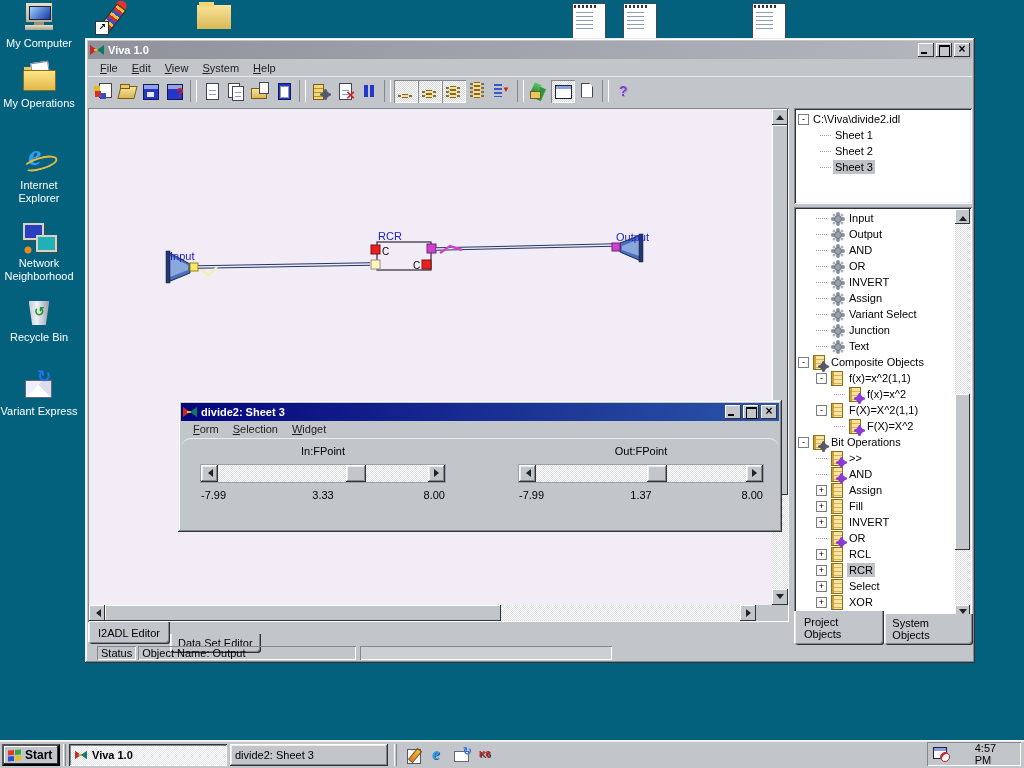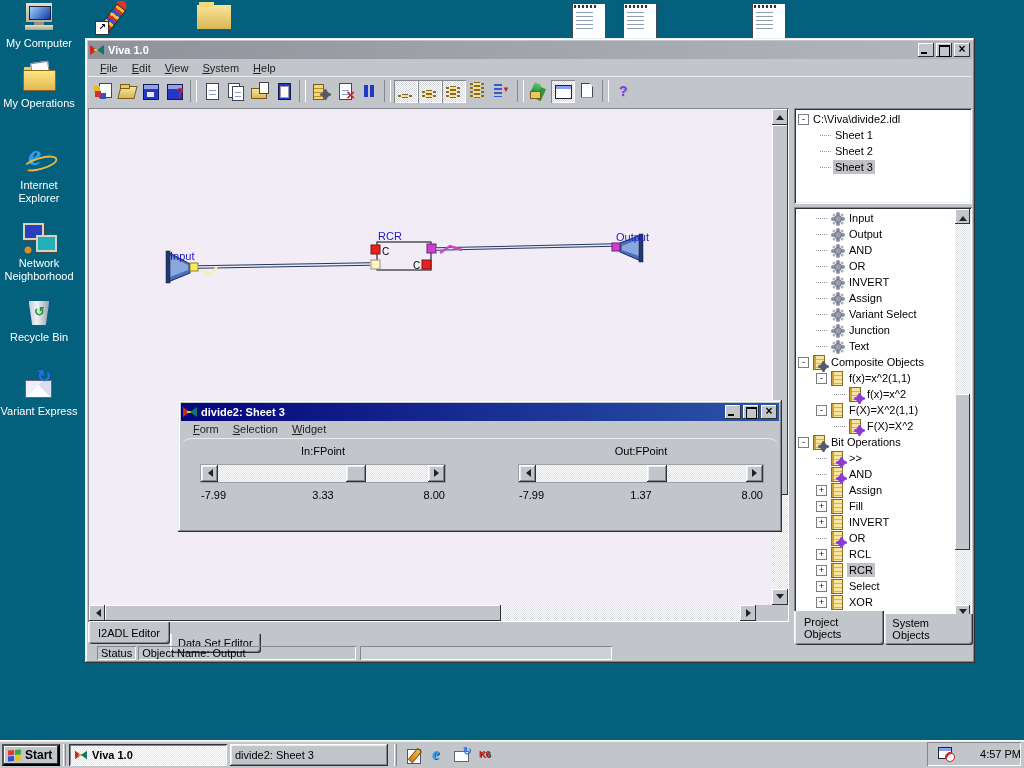--- a/index.html
+++ b/index.html
@@ -186,21 +186,21 @@
   .task.active{font-weight:bold;box-shadow:inset 1px 1px 0 var(--dk), inset -1px -1px 0 var(--hl), inset 2px 2px 0 var(--sh);background-image:repeating-conic-gradient(#fff 0% 25%, #e2e4e8 0% 50%);background-size:2px 2px;}
   .task .vlogo{transform:scale(.85);}
   .quick{display:flex;gap:7px;align-items:center;margin-left:6px;}
   .qico{position:relative;width:17px;height:17px;}
   .ql-note::before{content:"";position:absolute;left:1px;top:2px;width:12px;height:13px;background:#fff;border:1px solid #556;}
   .ql-note::after{content:"";position:absolute;left:6px;top:1px;width:4px;height:13px;background:linear-gradient(#f0c030,#e07820);border:1px solid #7a4c10;transform:rotate(40deg);}
   .ql-ie::before{content:"e";position:absolute;left:2px;top:-3px;font:italic bold 17px "Liberation Serif",serif;color:#2f9fe8;text-shadow:1px 1px 0 #165b9e;}
   .ql-mail::before{content:"";position:absolute;left:0;top:4px;width:13px;height:9px;background:#fff;border:1px solid #667;}
   .ql-mail::after{content:"↻";position:absolute;right:-1px;top:-1px;font:bold 11px/11px "DejaVu Sans",sans-serif;color:#2a6fe8;}
   .ql-red::before{content:"K6";position:absolute;left:1px;top:2px;font:bold 9px/11px "Liberation Sans",sans-serif;color:#c02020;text-shadow:1px 1px 0 #444;}
-  .tray{position:absolute;right:3px;top:2px;width:94px;height:24px;box-shadow:inset 1px 1px 0 var(--sh), inset -1px -1px 0 var(--hl);display:flex;align-items:center;justify-content:flex-end;gap:25px;padding:0 0;}
+  .tray{position:absolute;right:3px;top:2px;width:94px;height:24px;box-shadow:inset 1px 1px 0 var(--sh), inset -1px -1px 0 var(--hl);display:flex;align-items:center;justify-content:flex-end;gap:25px;padding:0 6px;}
   .trayico{position:relative;width:17px;height:16px;}
   .trayico::before{content:"";position:absolute;left:0;top:1px;width:12px;height:10px;background:linear-gradient(#88a0e8 0 3px,#fff 3px);border:1px solid #223;}
   .trayico::after{content:"";position:absolute;right:0;bottom:0;width:8px;height:8px;border-radius:50%;background:#fff;border:1px solid #c02020;box-shadow:inset 2px 2px 0 -1px #c02020;}
 
   u{text-decoration:underline;}
 </style>
 </head>
 <body>
 
 <div class="top-icons">

